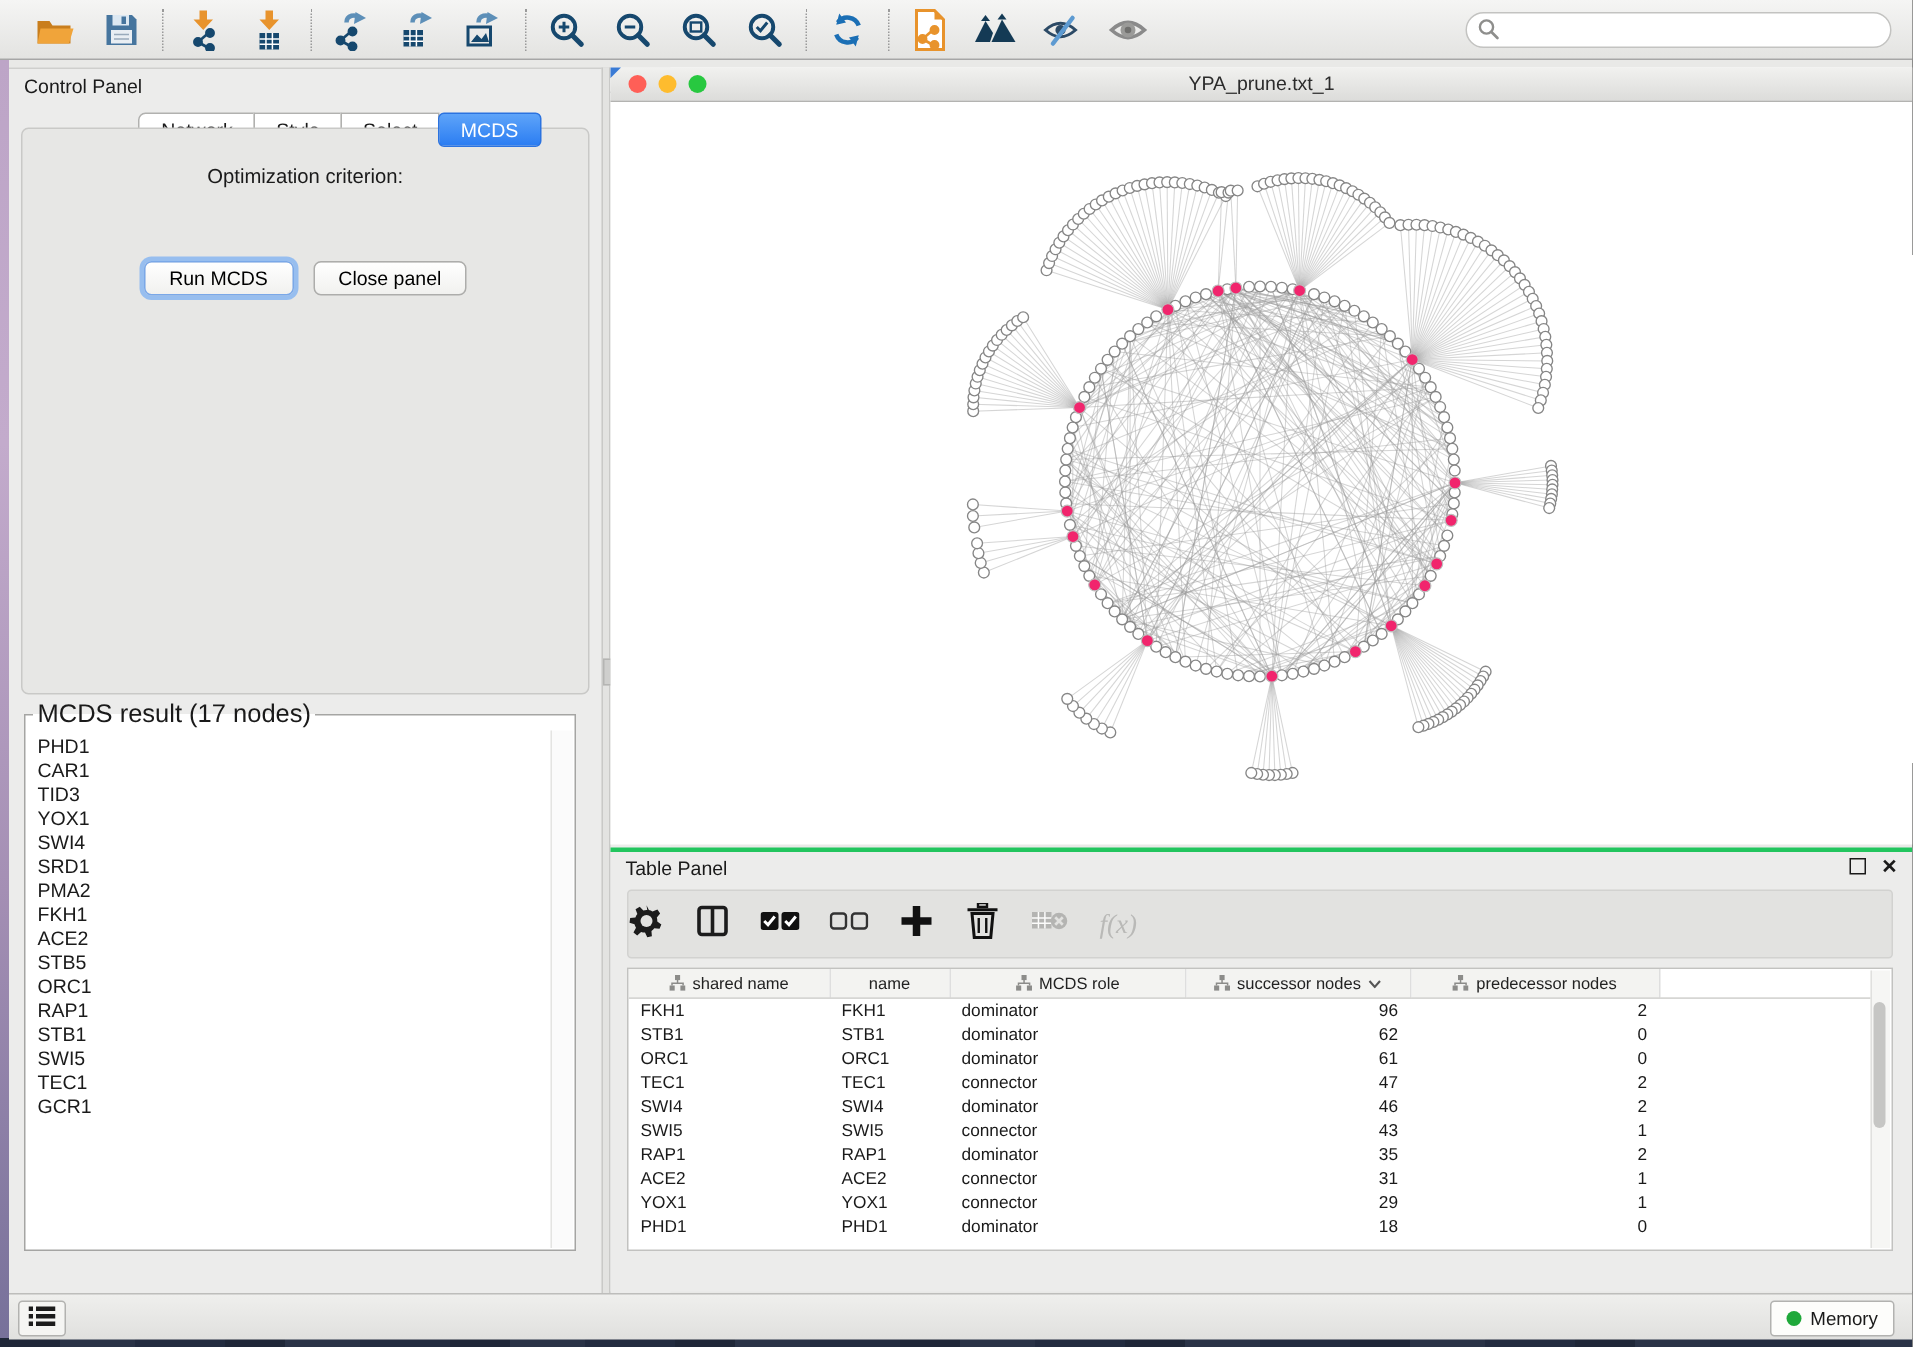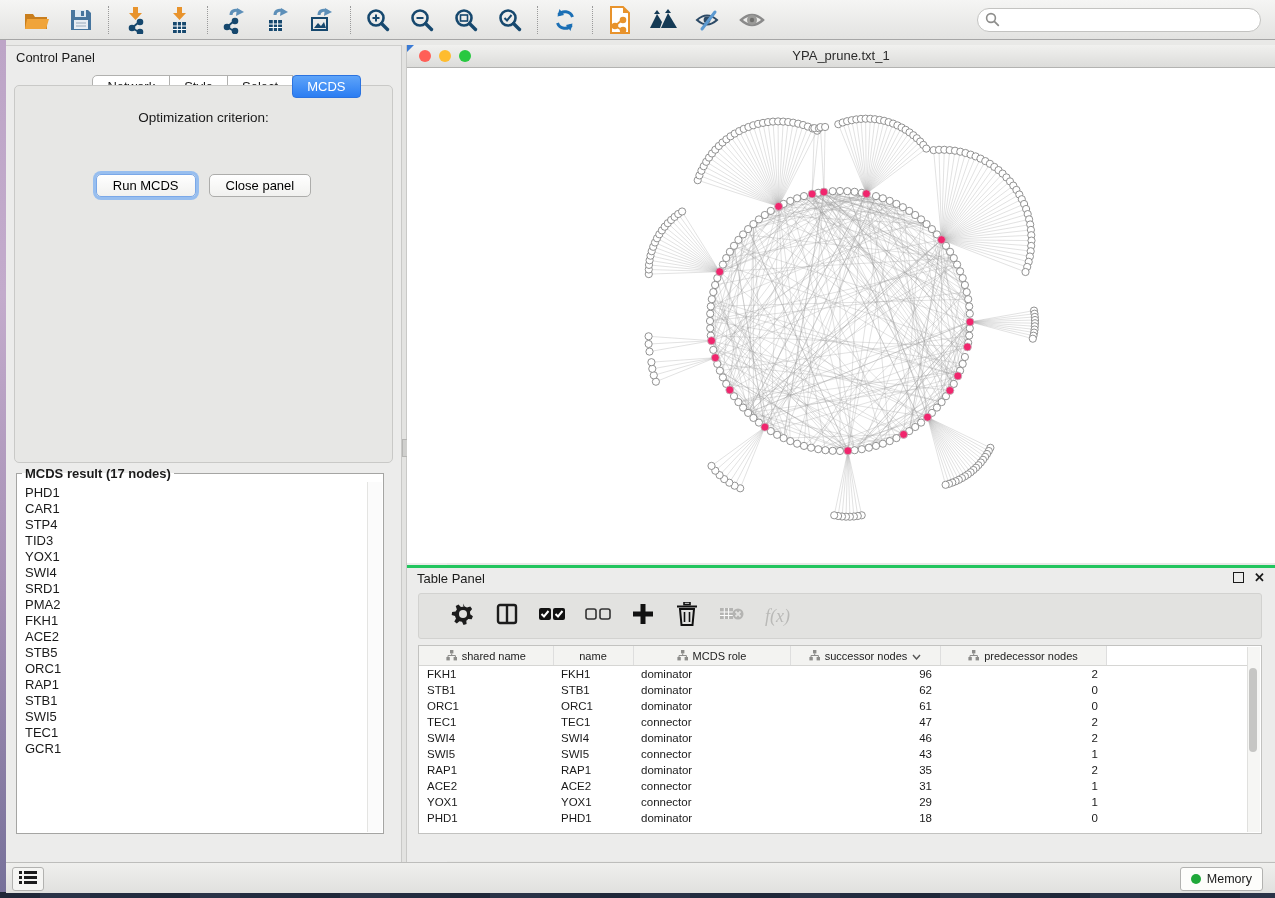--- a/index.html
+++ b/index.html
@@ -39,40 +39,40 @@
   .combo{position:absolute;left:32px;top:50px;width:312px;height:23px;background:#fff;border:1px solid #b5b5b3;
          border-radius:5px;box-sizing:border-box;font-size:13px;display:flex;align-items:center;justify-content:center;}
   .combo-cap{position:absolute;right:0;top:-1px;width:21px;height:23px;border-radius:4px;
          background:linear-gradient(#6fadfa,#2e7cf2);display:flex;align-items:center;justify-content:center;}
   .btn-row{position:absolute;left:0;top:88px;width:100%;display:flex;justify-content:center;gap:13px;}
   .mac-btn{height:23px;padding:0 16px;background:linear-gradient(#ffffff,#f1f1ef);border:1px solid #adadab;
            border-radius:5px;font-size:13px;line-height:21px;}
   .mac-btn.focused{box-shadow:0 0 0 3px rgba(108,168,245,.65);border-color:#7aa8e8;}
   .mcds-box{position:absolute;left:10px;top:420px;width:366px;height:366px;background:#fff;
             border:1px solid #a5a5a3;margin:0;padding:0;}
-  .mcds-box legend{font-size:13px;margin-left:5px;padding:0 3px;font-weight:bold;}
+  .mcds-box legend{font-size:17px;margin-left:5px;padding:0 3px;}
   .mcds-list{position:absolute;left:2px;top:4px;right:17px;bottom:2px;overflow:hidden;}
   .mcds-item{font-size:13px;line-height:16px;padding-left:6px;}
   .mcds-scroll{position:absolute;right:1px;top:1px;bottom:1px;width:14px;background:#fbfbfb;border-left:1px solid #e4e4e2;}
   
   .splitter{left:401px;top:45px;width:6px;height:817px;background:#e3e3e1;
             border-left:1px solid #c9c9c7;border-right:1px solid #c9c9c7;box-sizing:border-box;}
   .split-handle{position:absolute;left:0;top:394px;width:4px;height:16px;background:#cfcfcd;border:1px solid #b5b5b3;}
   
   .network-panel{left:407px;top:45px;width:868px;height:518px;background:#fff;}
   .net-titlebar{position:relative;height:22px;background:linear-gradient(#f1f1ef,#dcdcda);border-bottom:1px solid #b3b3b1;}
   .corner-wedge{position:absolute;left:0;top:0;width:0;height:0;border-top:7px solid #3a7bd5;border-right:7px solid transparent;}
   .lights{position:absolute;left:12px;top:5px;display:flex;gap:8px;}
   .light{width:12px;height:12px;border-radius:50%;box-sizing:border-box;}
   .net-title{text-align:center;font-size:13px;line-height:21px;color:#2b2b2b;}
   
   .table-panel{left:407px;top:565px;width:868px;height:293px;background:#ececeb;border-top:3px solid #22c55e;}
   .tp-title{position:absolute;left:10px;top:3px;font-size:13px;}
   .tp-toolbar{position:absolute;left:11px;top:25px;width:844px;height:46px;background:#e2e2e0;
-              border:1px solid #d2d2d0;border-radius:3px;display:flex;align-items:center;gap:20px;padding:0 32px;box-sizing:border-box;}
+              border:1px solid #d2d2d0;border-radius:3px;display:flex;align-items:center;gap:20px;padding:0 0;box-sizing:border-box;}
   .tp-icon{display:flex;align-items:center;justify-content:center;min-width:24px;height:26px;}
   .tp-icon.disabled{opacity:.9;}
   .fx-text{font-family:"Liberation Serif",serif;font-style:italic;font-size:18px;color:#b5b5b3;}
   .tp-tablewrap{position:absolute;left:11px;top:77px;width:844px;height:189px;background:#fff;
                 border:1px solid #c2c2c0;box-sizing:border-box;overflow:hidden;}
   table.grid{border-collapse:collapse;table-layout:fixed;width:831px;}
   table.grid th{height:19px;background:#f3f3f1;border-bottom:1px solid #d6d6d4;border-right:1px solid #dedede;
                 font-weight:normal;font-size:11px;color:#222;padding:0;white-space:nowrap;overflow:hidden;}
   table.grid th .th-inner{display:flex;align-items:center;justify-content:center;gap:5px;}
   table.grid th:last-child{border-right:none;background:#fff;}
@@ -329,21 +329,20 @@
       <div class="btn-row">
         <button class="mac-btn focused">Run MCDS</button>
         <button class="mac-btn">Close panel</button>
       </div>
     </div>
     <fieldset class="mcds-box">
       <legend>MCDS result (17 nodes)</legend>
       <div class="mcds-list" id="mcds-list">
           <div class="mcds-item">PHD1</div>
           <div class="mcds-item">CAR1</div>
-          <div class="mcds-item">STP4</div>
           <div class="mcds-item">TID3</div>
           <div class="mcds-item">YOX1</div>
           <div class="mcds-item">SWI4</div>
           <div class="mcds-item">SRD1</div>
           <div class="mcds-item">PMA2</div>
           <div class="mcds-item">FKH1</div>
           <div class="mcds-item">ACE2</div>
           <div class="mcds-item">STB5</div>
           <div class="mcds-item">ORC1</div>
           <div class="mcds-item">RAP1</div>

